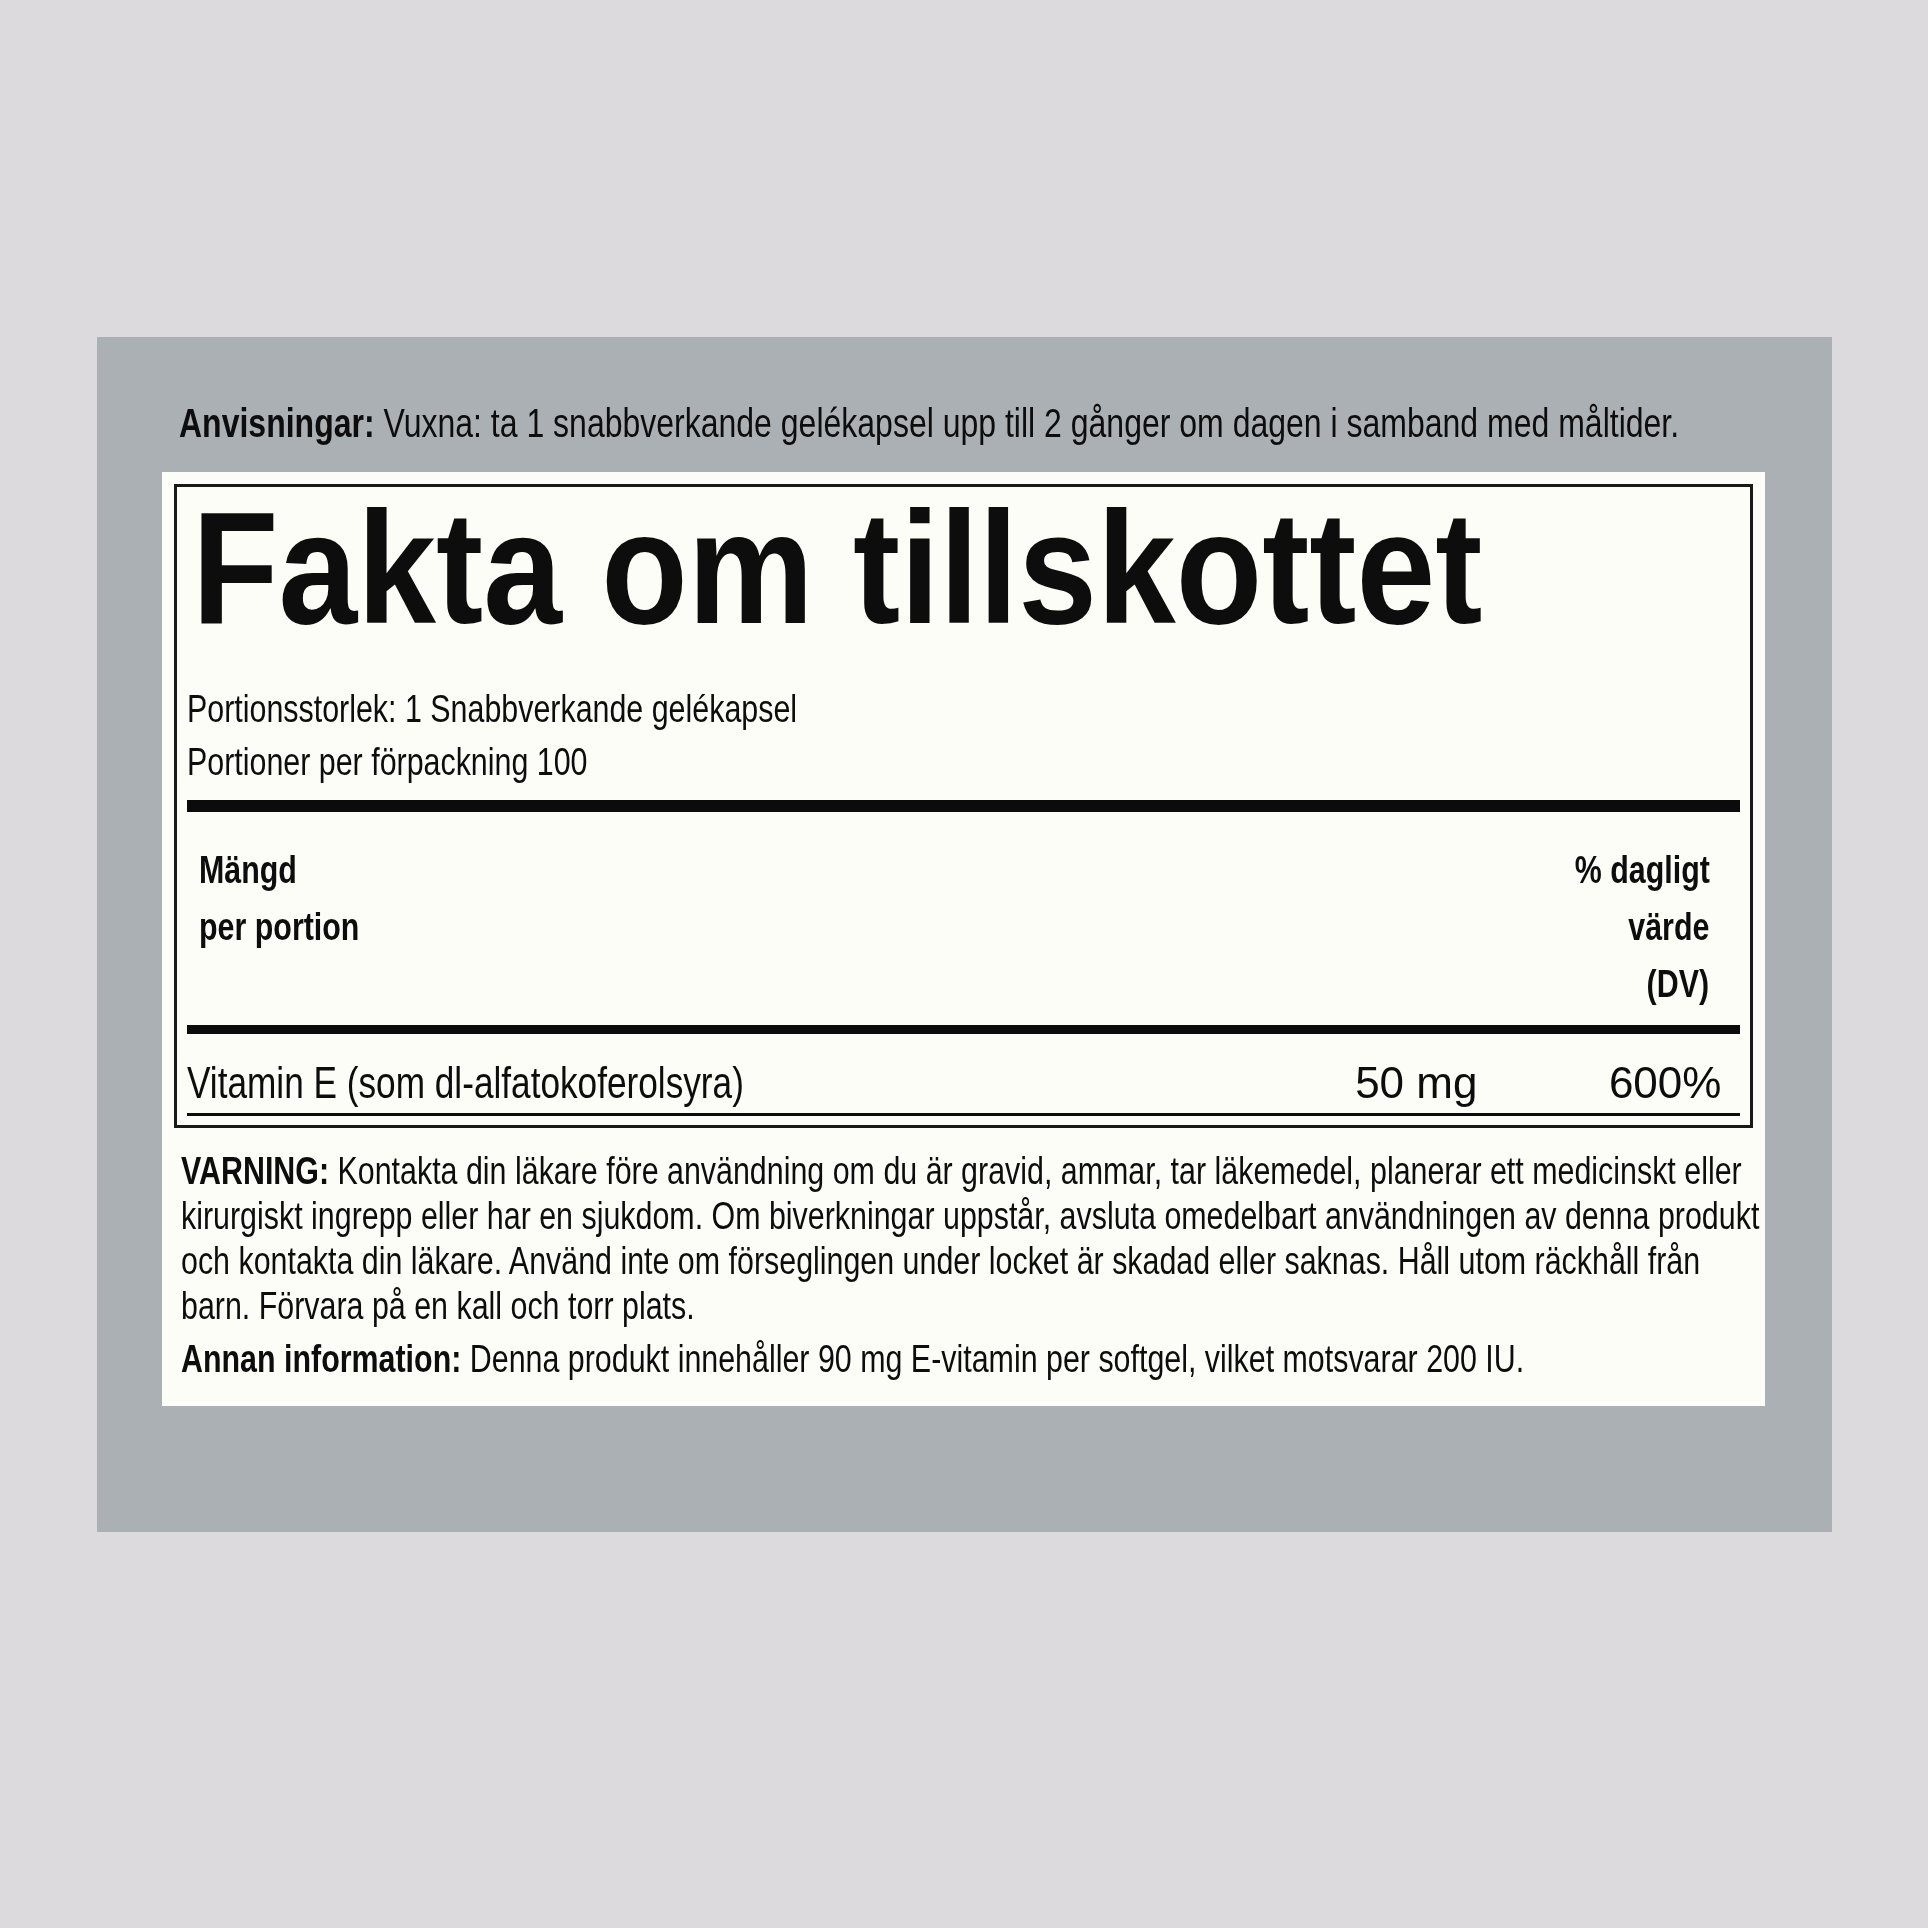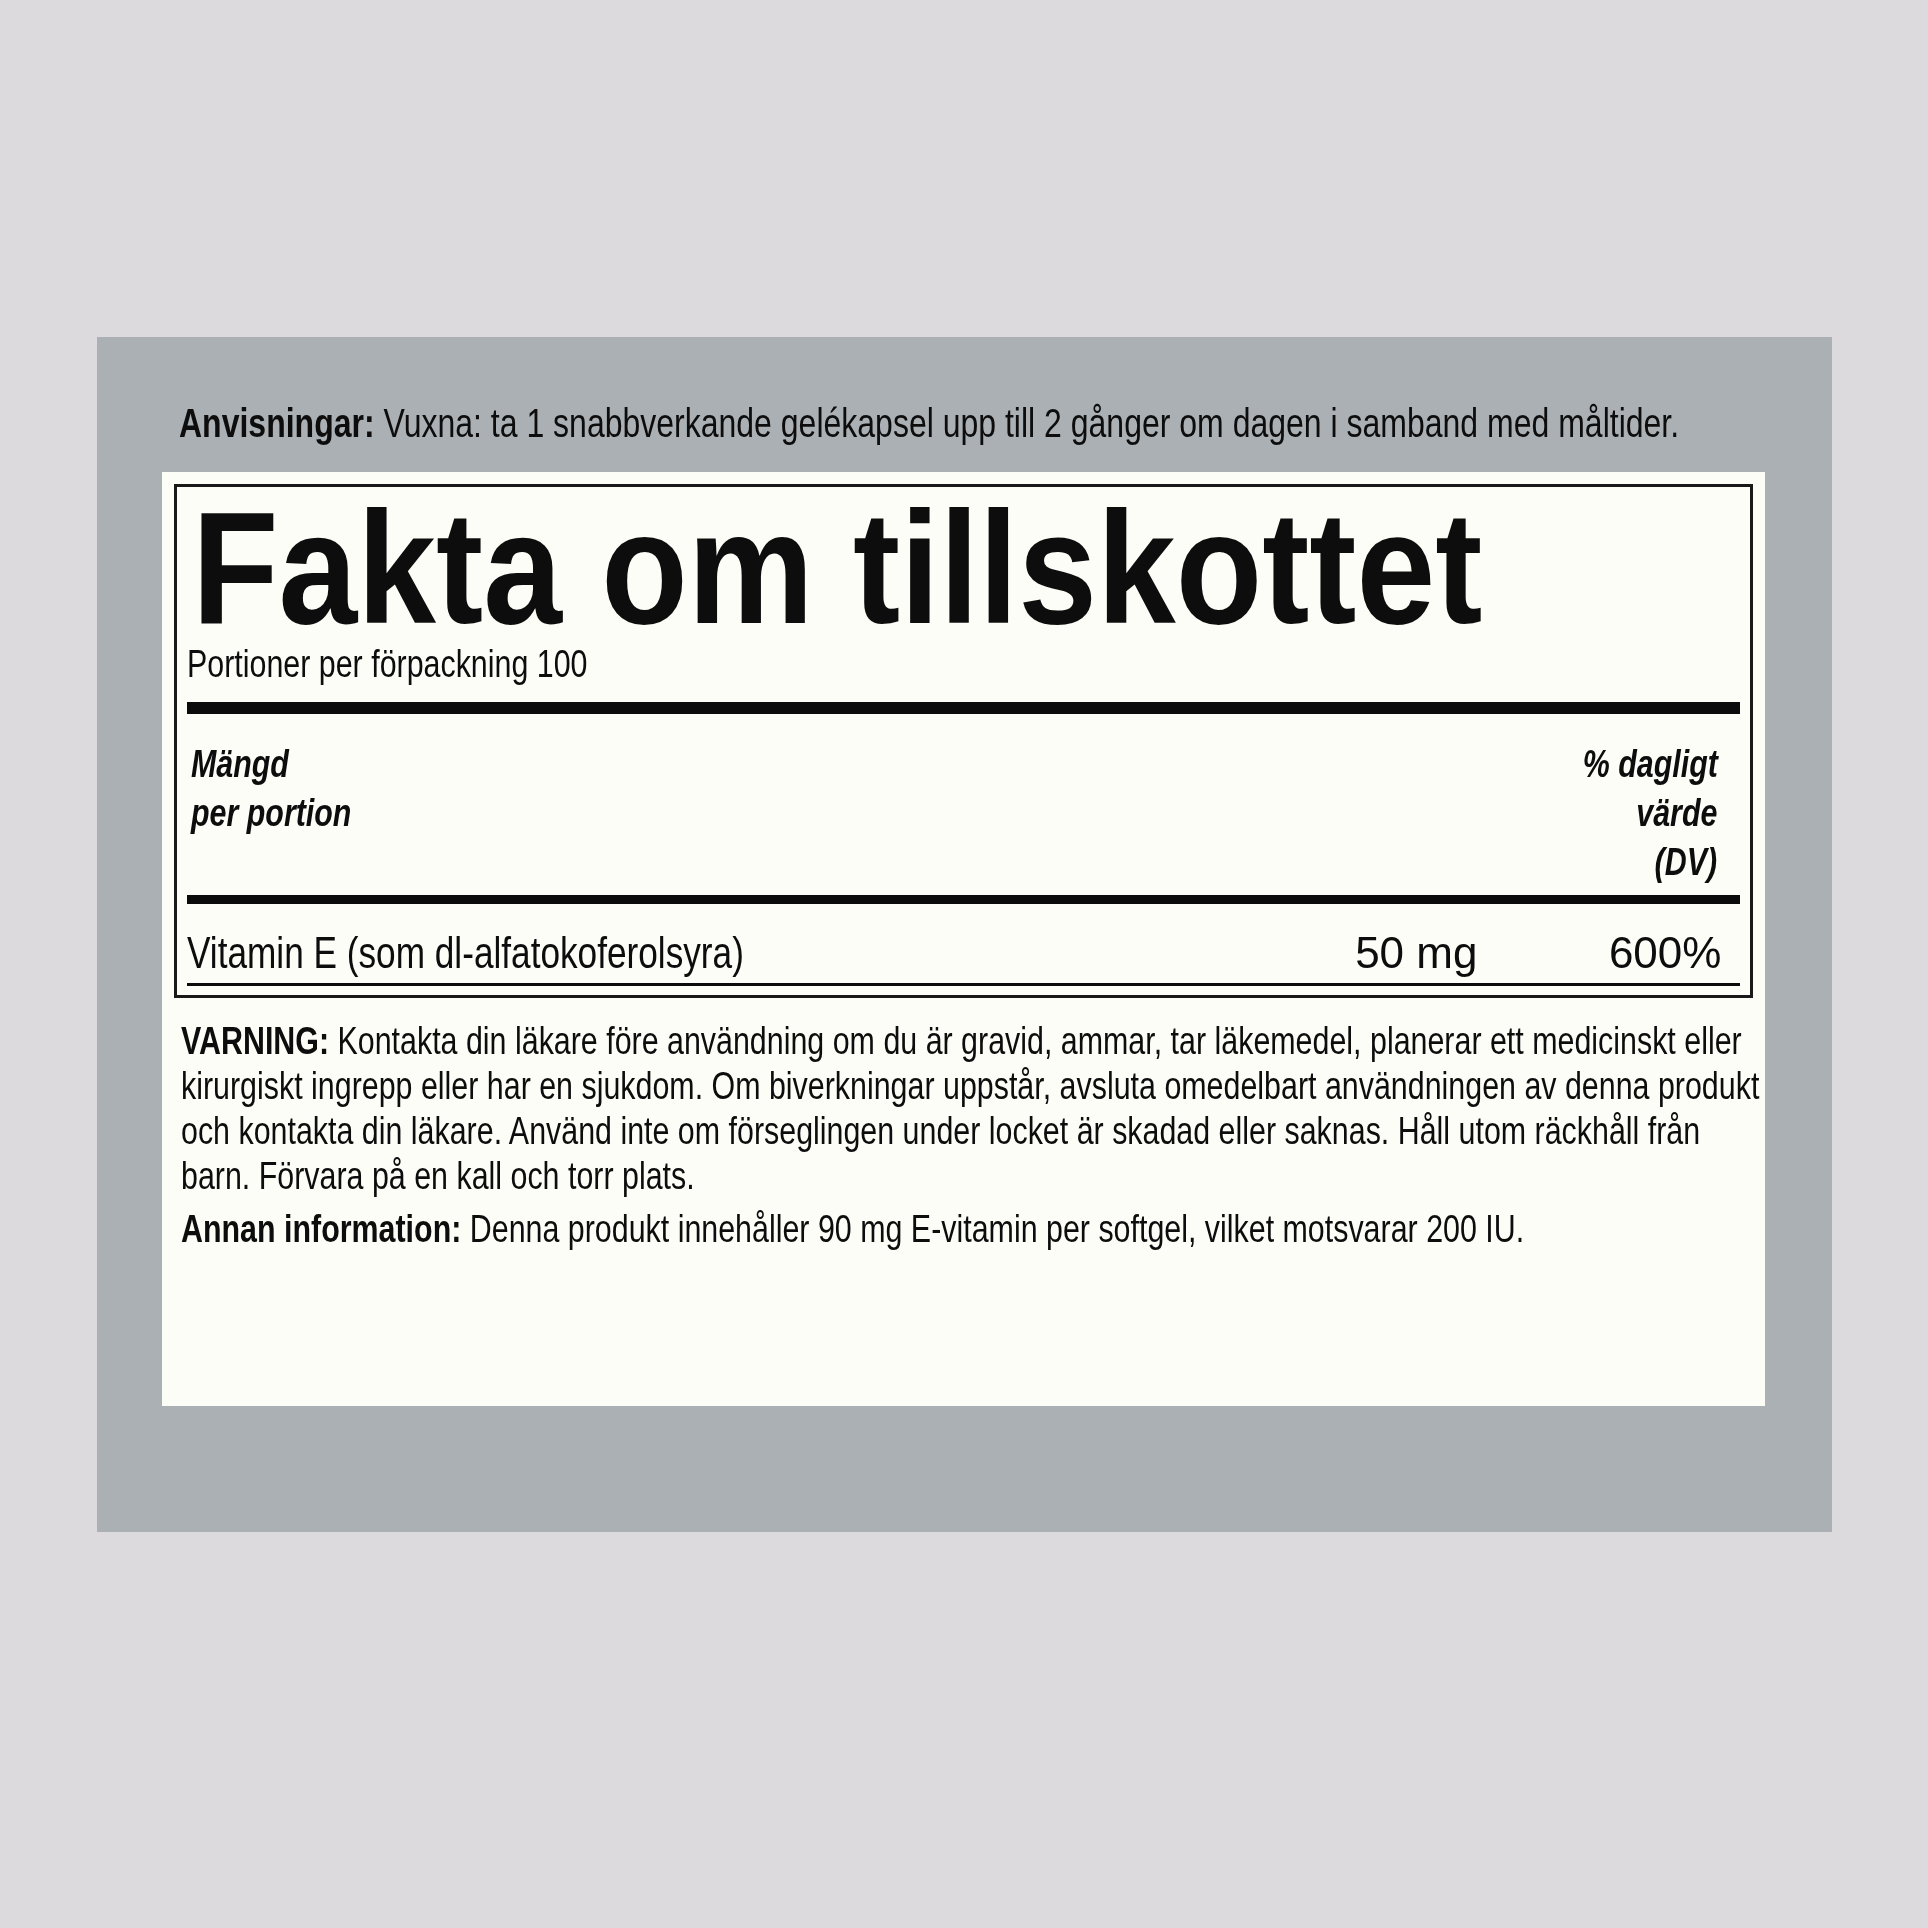--- a/index.html
+++ b/index.html
@@ -97,21 +97,21 @@
 
   .headers {
     display: flex;
     justify-content: space-between;
     margin-top: 24.5px;
     font-size: 38px;
     line-height: 45px;
     font-weight: bold;
   }
   .hright { text-align: right; padding-right: 19px; }
-  .hleft div, .hright div { margin: 4px; font-style: italic; }
+  .hleft div, .hright div { margin: 12px; }
 
   .vrow {
     display: flex;
     align-items: flex-start;
     margin-top: 26px;
     font-size: 44px;
     line-height: 45px;
   }
   .vname  { flex: 0 1 auto; }
   .vamount { margin-left: auto; }
@@ -151,20 +151,21 @@
   <div class="panel">
 
     <p class="directions"><span class="cond"><b>Anvisningar:</b> <span>Vuxna: ta 1 snabbverkande gelékapsel upp till 2 gånger om dagen i samband med måltider.</span></span></p>
 
     <div class="label-box">
 
       <div class="frame">
 
         <div class="title"><span class="title-inner">Fakta om tillskottet</span></div>
 
+        <p class="line serving"><span class="cond">Portionsstorlek: 1 Snabbverkande gelékapsel</span></p>
 
         <p class="line count-line"><span class="cond">Portioner per förpackning 100</span></p>
 
         <div class="bar thick"></div>
 
         <div class="headers">
           <div class="hleft">
             <div><span class="cond">Mängd</span></div>
             <div><span class="cond">per portion</span></div>
           </div>

